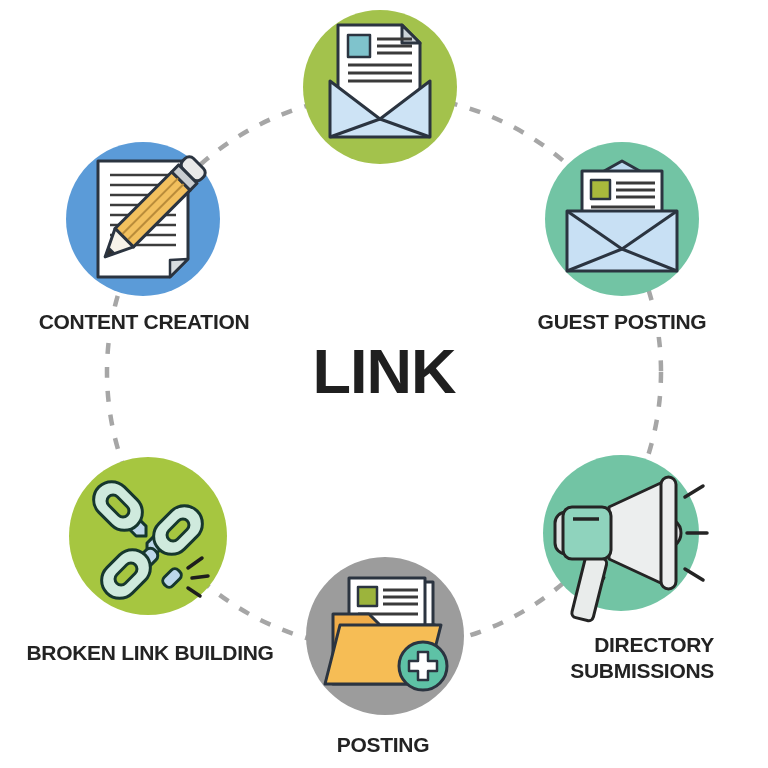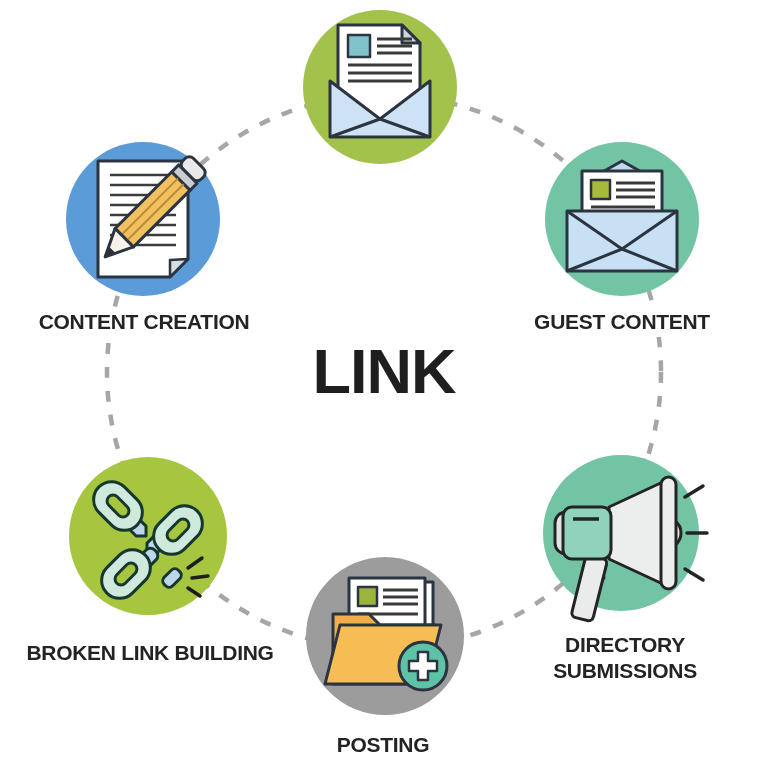--- a/index.html
+++ b/index.html
@@ -5,21 +5,21 @@
   html,body{margin:0;padding:0;}
   body{
     width:768px;height:768px;position:relative;background:#ffffff;
     font-family:"Liberation Sans", sans-serif;overflow:hidden;
   }
   #stage{position:absolute;inset:0;}
   svg.diagram{position:absolute;left:0;top:0;}
   .label{
     position:absolute;transform:translate(-50%,-50%);
     background:#ffffff;color:#232323;font-weight:700;font-size:21px;
-    letter-spacing:-0.3px;text-align:center;white-space:nowrap;
+    letter-spacing:-0.3px;text-align:right;white-space:nowrap;
     padding:2px 6px;line-height:1.25;
   }
   .label.wrap{white-space:normal;width:178px;padding:0 2px;}
   .title{
     position:absolute;left:384px;top:371px;transform:translate(-50%,-50%);
     color:#1f1f1f;font-weight:700;font-size:63px;letter-spacing:-1px;
     text-align:right;line-height:1.08;white-space:nowrap;
   }
 </style>
 </head>
@@ -174,18 +174,18 @@
       </g>
     </g>
   </g>
 </svg>
 
 <div class="title">
   <div>LINK</div>
 </div>
 
 <div class="label" style="left:144px;top:322px;">CONTENT CREATION</div>
-<div class="label" style="left:622px;top:322px;">GUEST CONTENT</div>
+<div class="label" style="left:622px;top:322px;">GUEST POSTING</div>
 <div class="label" style="left:150px;top:653px;">BROKEN LINK BUILDING</div>
 <div class="label wrap" style="left:625px;top:658px;">DIRECTORY SUBMISSIONS</div>
 <div class="label" style="left:383px;top:745px;">POSTING</div>
 
 </div>
 
 </body></html>

